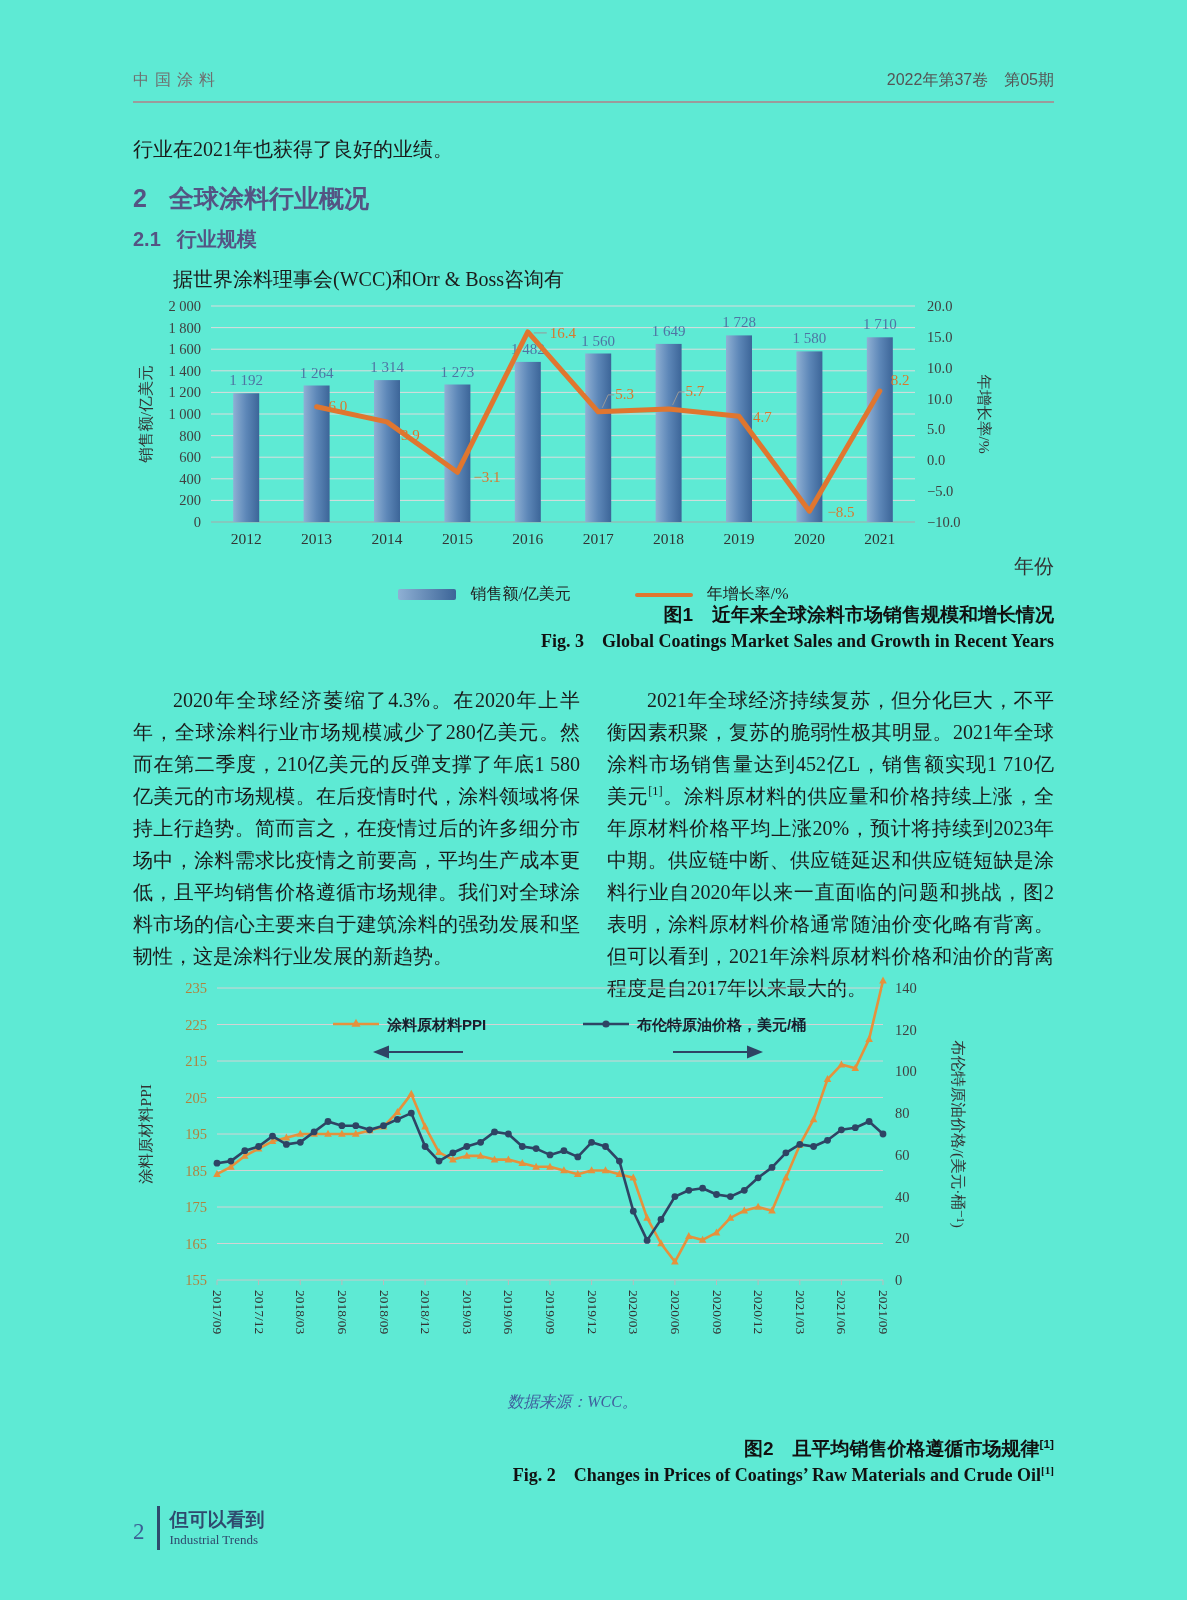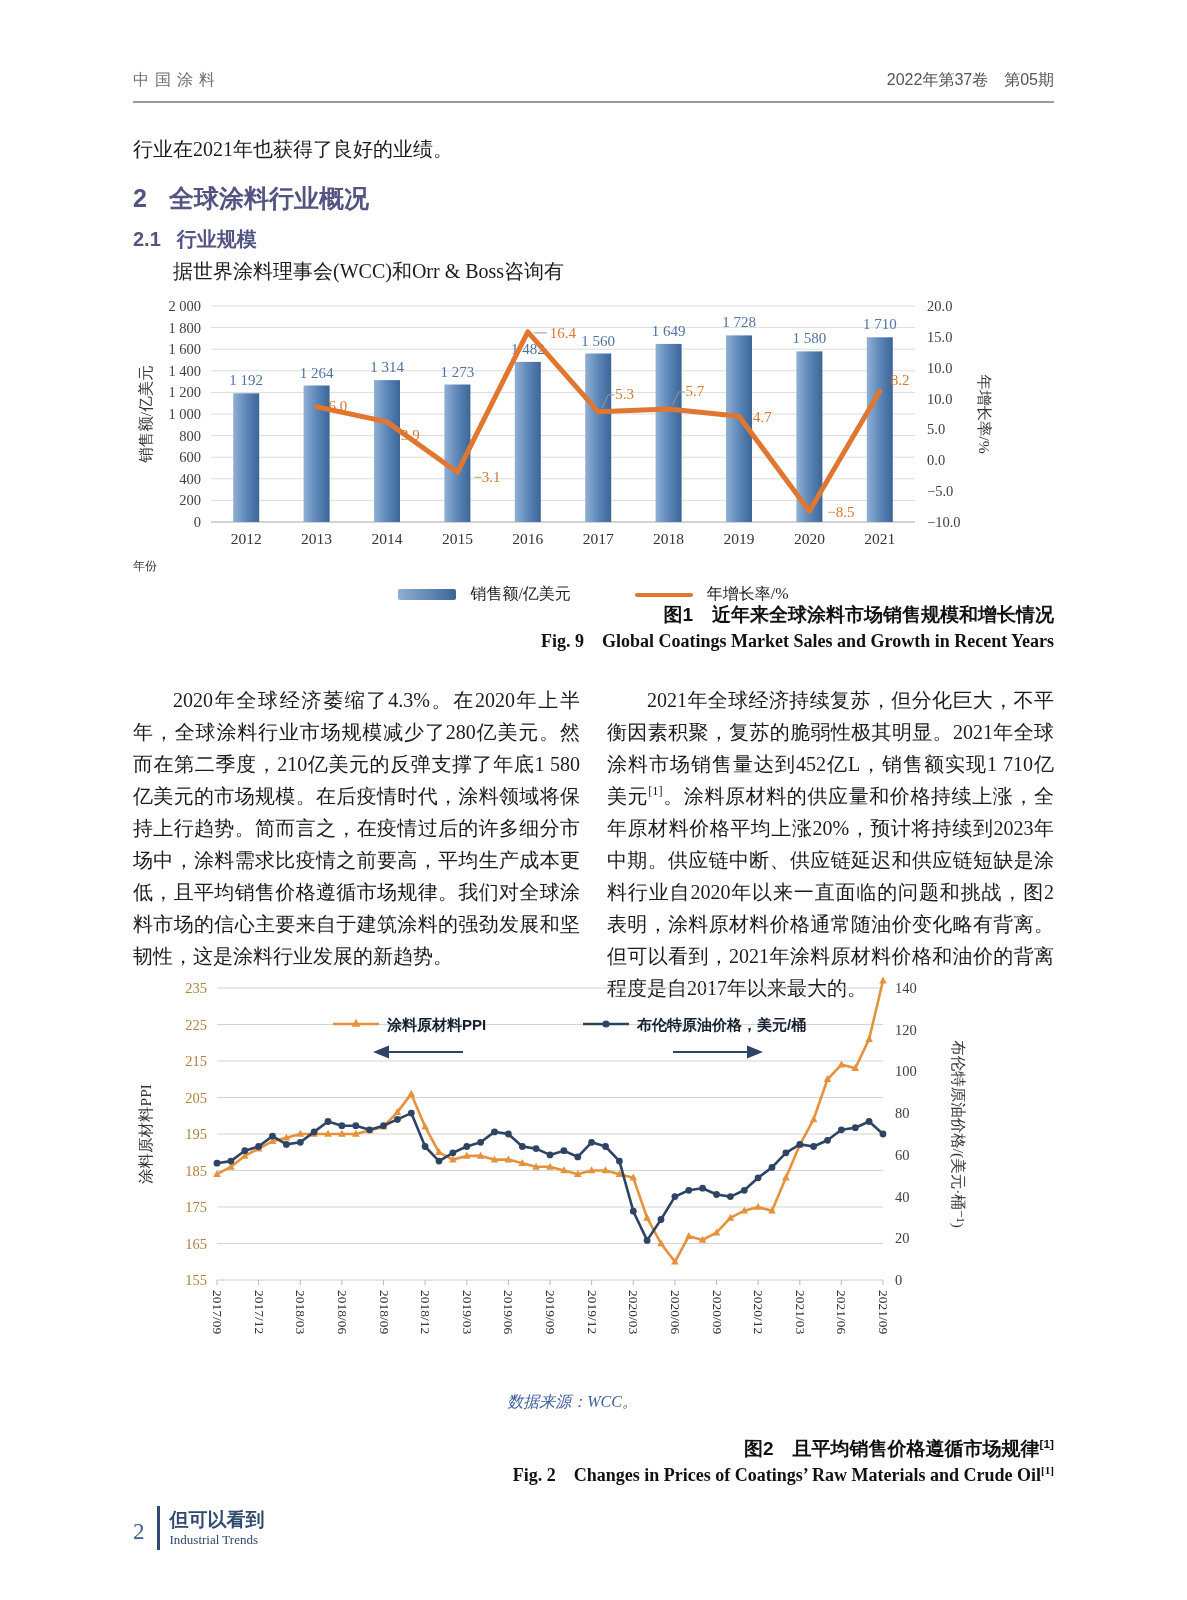--- a/index.html
+++ b/index.html
@@ -1,38 +1,38 @@
 <!DOCTYPE html>
 <html><head>
 <meta charset="utf-8">
 <style>
   html,body{margin:0;padding:0;background:#e8e8e8;}
-  .page{position:relative;width:1187px;height:1600px;background:#ffffff;margin:0 auto;
+  .page{position:relative;width:1187px;height:1600px;background:#5eead4;margin:0 auto;
         font-family:"Liberation Serif","DejaVu Serif",serif;color:#1b1b1b;overflow:hidden;}
   
   .header{position:absolute;left:133px;top:70px;width:921px;display:flex;justify-content:space-between;align-items:flex-end;}
   .journal-name{font-family:"Liberation Sans","DejaVu Sans",sans-serif;font-size:16px;color:#6f6f6f;letter-spacing:6px;}
   .issue-info{font-family:"Liberation Sans","DejaVu Sans",sans-serif;font-size:16px;color:#555;}
   .header-rule{position:absolute;left:133px;top:101px;width:921px;height:2px;background:#9b9b9b;}
   
   .textrow{position:absolute;left:133px;width:921px;display:flex;gap:27px;}
   .col{width:447px;font-size:20px;line-height:32px;text-align:justify;}
   .col p{margin:0;}
   p.indent{text-indent:2em;}
   .h2{font-family:"Liberation Sans","DejaVu Sans",sans-serif;font-weight:bold;color:#545483;
       font-size:25px;margin:16px 0 10px 0;line-height:34px;}
   .h2 .sec-no{margin-right:22px;}
   .h3{font-family:"Liberation Sans","DejaVu Sans",sans-serif;font-weight:bold;color:#545483;
-      font-size:20px;margin:4px 0 2px 0;line-height:28px;}
+      font-size:20px;margin:4px 0 10px 0;line-height:28px;}
   .h3 .sec-no{margin-right:16px;}
   sup{font-size:0.62em;vertical-align:super;line-height:0;}
   
   .figure{position:absolute;left:133px;width:921px;}
   .chart-mount{text-align:left;}
-  .axis-xlabel{text-align:left;font-size:12px;color:#333;line-height:20px;}
+  .axis-xlabel{text-align:right;font-size:20px;color:#333;line-height:20px;}
   .legend-row{display:flex;justify-content:center;align-items:center;gap:14px;margin-top:8px;}
   .legend-row .sw-bar{width:58px;height:11px;border-radius:2px;}
   .legend-row .sw-line{width:58px;height:4px;border-radius:2px;}
   .legend-label{font-size:16px;color:#222;}
   .caption{position:absolute;left:133px;width:921px;text-align:right;}
   .caption .cn{font-family:"Liberation Sans","DejaVu Sans",sans-serif;font-weight:bold;font-size:19px;color:#111;line-height:26px;}
   .caption .en{font-weight:bold;font-size:18px;color:#111;line-height:26px;}
   .source-note{text-align:center;padding-right:42px;font-style:italic;font-size:16px;color:#3f5f9e;margin-top:20px;}
   
   .t1{font:14.5px "Liberation Serif","DejaVu Serif",serif;fill:#404040;}
@@ -163,21 +163,21 @@
       <span class="sw-bar" id="sw-bar" style="background: linear-gradient(90deg, rgb(143, 176, 212), rgb(60, 101, 152));"></span>
       <span class="legend-label">销售额/亿美元</span>
       <span style="width:36px;"></span>
       <span class="sw-line" id="sw-line" style="background: rgb(224, 118, 47);"></span>
       <span class="legend-label">年增长率/%</span>
     </div>
   </div>
 
   <div class="caption" style="top:602px;">
     <div class="cn">图1　近年来全球涂料市场销售规模和增长情况</div>
-    <div class="en">Fig. 9　Global Coatings Market Sales and Growth in Recent Years</div>
+    <div class="en">Fig. 3　Global Coatings Market Sales and Growth in Recent Years</div>
   </div>
 
   <div class="textrow" style="top:684px;">
     <div class="col">
       <p class="indent">2020年全球经济萎缩了4.3%。在2020年上半年，全球涂料行业市场规模减少了280亿美元。然而在第二季度，210亿美元的反弹支撑了年底1 580亿美元的市场规模。在后疫情时代，涂料领域将保持上行趋势。简而言之，在疫情过后的许多细分市场中，涂料需求比疫情之前要高，平均生产成本更低，且平均销售价格遵循市场规律。我们对全球涂料市场的信心主要来自于建筑涂料的强劲发展和坚韧性，这是涂料行业发展的新趋势。</p>
     </div>
     <div class="col">
       <p class="indent"><span>2021年全球经济持续复苏，但分化巨大，不平衡因素积聚，复苏的脆弱性极其明显。2021年全球涂料市场销售量达到452亿L，销售额实现1 710亿美元</span><sup>[1]</sup><span>。涂料原材料的供应量和价格持续上涨，全年原材料价格平均上涨20%，预计将持续到2023年中期。供应链中断、供应链延迟和供应链短缺是涂料行业自2020年以来一直面临的问题和挑战，图2表明，涂料原材料价格通常随油价变化略有背离。但可以看到，2021年涂料原材料价格和油价的背离程度是自2017年以来最大的。</span></p>
     </div>
   </div>

